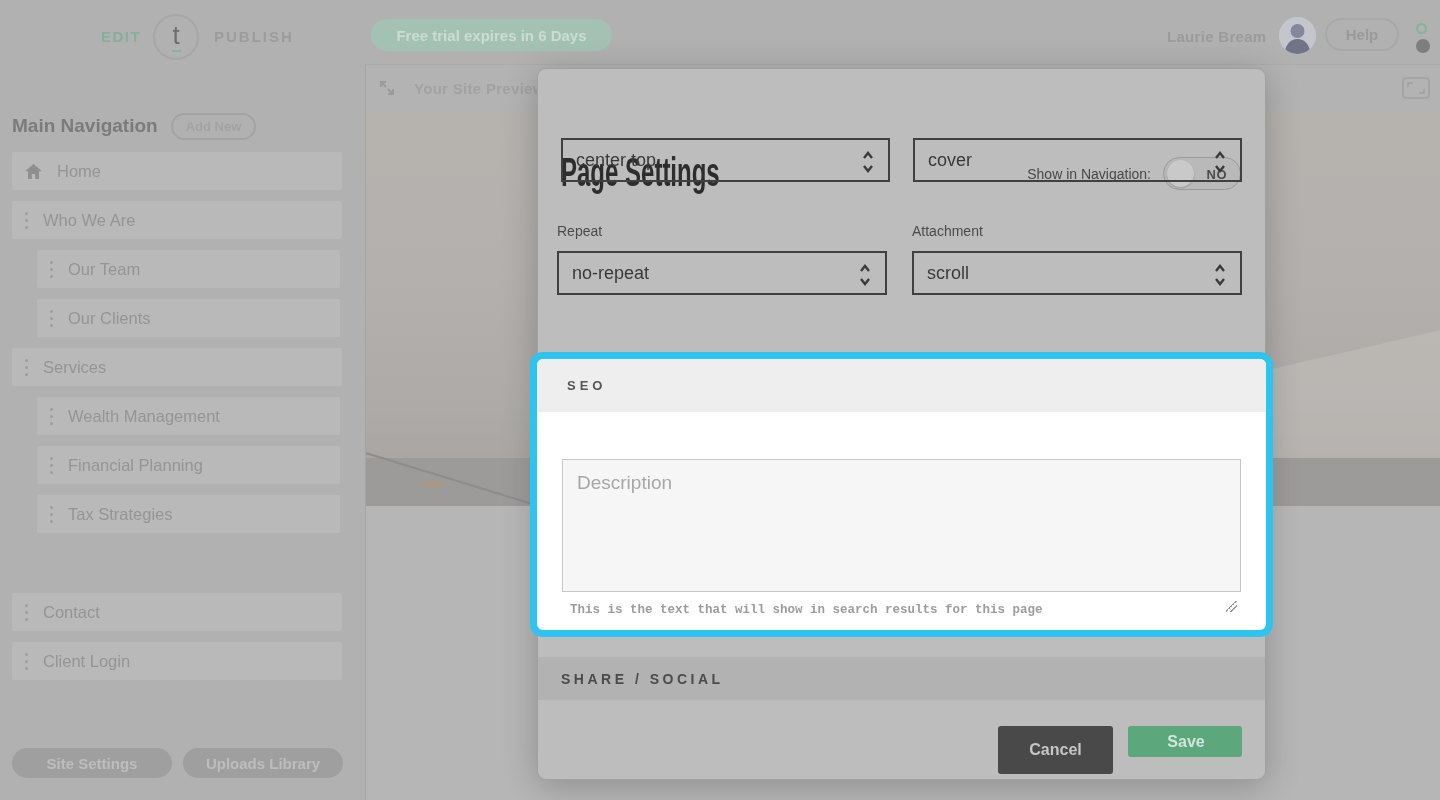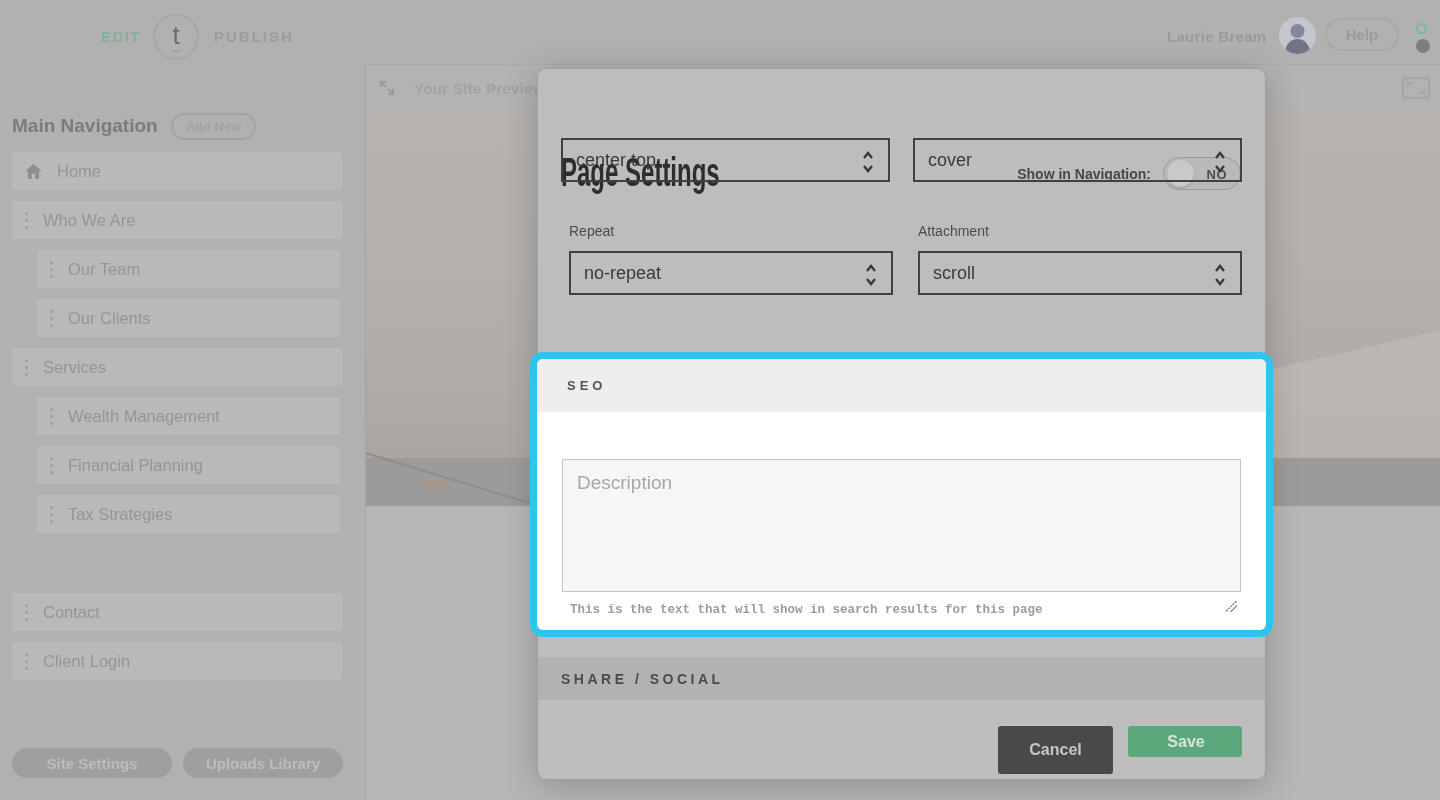--- a/index.html
+++ b/index.html
@@ -45,27 +45,27 @@
   .hero .horizon{position:absolute;left:0;right:0;bottom:0;height:48px;background:#9d9b99;}
   .hero .wire{position:absolute;left:-20px;bottom:58px;width:300px;height:2px;background:#8f8d8b;transform:rotate(17deg);transform-origin:left center;}
   .hero .wing{position:absolute;right:-40px;top:250px;width:330px;height:150px;background:rgba(205,202,198,.35);transform:rotate(-13deg);}
   .hero .spot{position:absolute;left:55px;bottom:18px;width:26px;height:8px;border-radius:50%;background:#ad9585;opacity:.7;}
   .preview-body{position:absolute;left:0;top:441px;right:0;bottom:0;background:#b6b6b6;}
 
   
   .modal{position:absolute;left:537px;top:68px;width:729px;height:712px;background:#bdbdbd;border:1px solid #a0a0a0;border-radius:9px;box-shadow:0 6px 34px rgba(0,0,0,.22);}
   .modal-title{position:absolute;left:23px;top:82px;font-size:40px;line-height:42px;font-weight:700;color:#2d2d2d;white-space:nowrap;transform:scaleX(.6);transform-origin:left center;}
   .shownav{position:absolute;top:88px;right:24px;display:flex;align-items:center;gap:12px;}
-  .shownav-label{font-size:14px;font-weight:700;color:#484848;}
+  .shownav-label{font-size:14px;font-weight:400;color:#484848;}
   .toggle{position:relative;width:78px;height:33px;border:1px solid #9a9a9a;border-radius:17px;background:#b9b9b9;}
   .toggle-knob{position:absolute;left:3px;top:2px;width:27px;height:27px;border-radius:50%;background:#c9c9c9;box-shadow:0 1px 2px rgba(0,0,0,.18);}
   .toggle-text{position:absolute;right:13px;top:9px;font-size:13px;font-weight:700;letter-spacing:.5px;color:#4d4d4d;}
 
   .sel-row1{position:absolute;left:23px;right:23px;top:69px;display:flex;gap:23px;}
-  .sel-row2{position:absolute;left:31px;right:23px;top:154px;display:flex;gap:25px;}
+  .sel-row2{position:absolute;left:19px;right:23px;top:154px;display:flex;gap:25px;}
   .sel-col{flex:1;}
   .sel-label{font-size:14px;font-weight:500;color:#4b4b4b;margin-bottom:12px;}
   .selectbox{position:relative;height:44px;border:2px solid #404040;background:transparent;display:flex;align-items:center;padding-left:13px;font-size:18px;color:#3a3a3a;}
   .sel-chevrons{position:absolute;right:14px;top:9px;}
 
   
   .highlight{position:absolute;left:-8px;right:-8px;top:283px;height:285px;border:7px solid #2ec4f0;border-radius:13px;background:#ffffff;overflow:hidden;}
   .seo-band{height:53px;background:#eeeeee;display:flex;align-items:center;padding-left:30px;}
   .seo-heading{font-size:13px;font-weight:700;letter-spacing:4px;color:#555555;}
   .seo-body{padding:47px 25px 0 25px;position:relative;}
@@ -86,20 +86,21 @@
 <body>
 
 <div class="stage">
 
   <div class="edit-label">EDIT</div>
   <div class="logo-circle">
     <span class="logo-letter">t</span>
     <span class="logo-underline"></span>
   </div>
   <div class="publish-label">PUBLISH</div>
+  <div class="trial-pill">Free trial expires in 6 Days</div>
   <div class="user-name">Laurie Bream</div>
   <div class="avatar">
     <svg width="37" height="37" viewBox="0 0 37 37">
       <rect width="37" height="37" fill="#c3c6cd"></rect>
       <circle cx="18.5" cy="14" r="7" fill="#84889a"></circle>
       <path d="M5 37 Q8 22 18.5 22 Q29 22 32 37 Z" fill="#6f7487"></path>
     </svg>
   </div>
   <button class="help-pill">Help</button>
   <div class="status-ring"></div>

